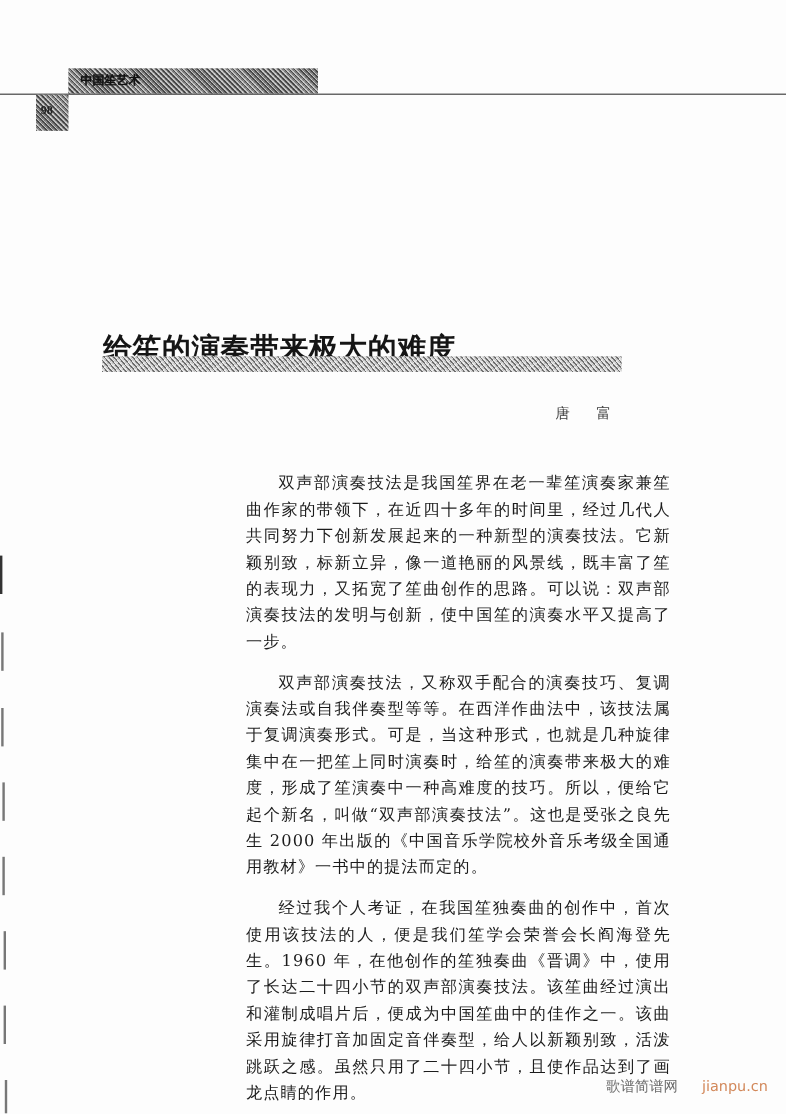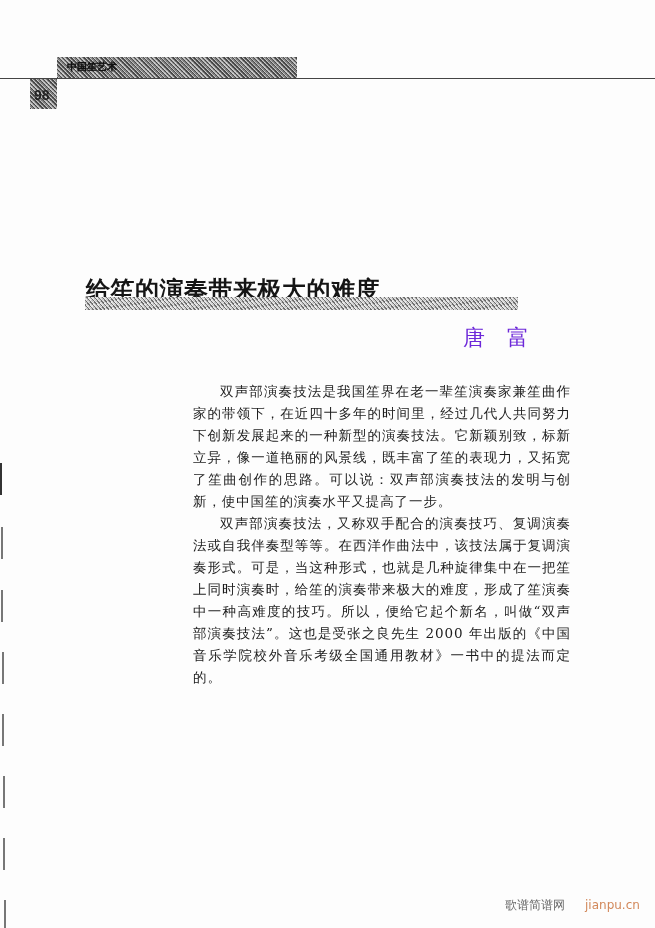--- a/index.html
+++ b/index.html
@@ -15,58 +15,58 @@
       repeating-linear-gradient(45deg, rgba(0,0,0,0.55) 0 1px, rgba(255,255,255,0.35) 1px 2px, rgba(0,0,0,0.2) 2px 3px),
       repeating-linear-gradient(-45deg, rgba(255,255,255,0.25) 0 1px, transparent 1px 3px);
   }
   .hatch-light {
     background-color: #c4c4c4;
     background-image:
       repeating-linear-gradient(50deg, rgba(0,0,0,0.45) 0 1px, rgba(255,255,255,0.5) 1px 2px, transparent 2px 3px),
       repeating-linear-gradient(-40deg, rgba(255,255,255,0.4) 0 1px, transparent 1px 3px);
   }
   #header-band {
-    position: absolute; left: 57px; top: 57px; width: 240px; height: 21px;
+    position: absolute; left: 57px; top: 57px; width: 208px; height: 21px;
   }
   #journal-name {
     position: absolute; left: 10px; top: 3px;
     font-family: "DejaVu Sans", "Liberation Sans", sans-serif;
     font-size: 10px; font-weight: bold; color: #111; letter-spacing: 0px;
     text-shadow: 0 0 1px #333;
   }
   #header-rule {
     position: absolute; left: 0; top: 78px; width: 655px; height: 1px;
     background: #444;
   }
   #page-num-box {
     position: absolute; left: 30px; top: 79px; width: 27px; height: 30px;
   }
   #page-num {
-    position: absolute; left: 4px; top: 8px; font-size: 14px; font-weight: bold;
-    color: #222; font-family: Liberation Sans, sans-serif;
+    position: absolute; left: 4px; top: 8px; font-size: 10px; font-weight: bold;
+    color: #222; font-family: Liberation Serif, serif;
   }
   #title {
     position: absolute; left: 86px; top: 258px;
     font-family: "DejaVu Sans", "Liberation Sans", sans-serif;
     font-size: 24px; font-weight: bold; color: #151515; letter-spacing: 0.5px;
     white-space: nowrap;
   }
   #title-band {
     position: absolute; left: 85px; top: 297px; width: 433px; height: 13px;
   }
   #author {
-    position: absolute; left: 463px; top: 323px;
-    font-size: 22px; color: #6d28d9; letter-spacing: 22px; white-space: nowrap;
+    position: absolute; left: 463px; top: 336px;
+    font-size: 12px; color: #404040; letter-spacing: 22px; white-space: nowrap;
   }
   #body-text {
     position: absolute; left: 193px; top: 380px; width: 378px;
     font-size: 13.5px; line-height: 22px; color: #1c1c1c;
     text-align: justify; letter-spacing: 0.9px;
   }
-  #body-text p { margin: 0; text-indent: 2em; }
+  #body-text p { margin: 12px; text-indent: 2em; }
   .margin-mark {
     position: absolute; width: 2px; background: #777;
   }
   #watermark {
     position: absolute; left: 505px; top: 897px; white-space: nowrap;
     font-size: 12px; color: #666;
     font-family: "DejaVu Sans", sans-serif;
   }
   #watermark .cn { color: #6a6a6a; font-family: "DejaVu Serif", serif; text-align: right; }
   #watermark .site { color: #d2885a; margin-left: 20px; }
@@ -82,20 +82,21 @@
   <span id="page-num">98</span>
 </div>
 
 <h1 id="title">给笙的演奏带来极大的难度</h1>
 <div id="title-band" class="hatch-light"></div>
 <div id="author">唐富</div>
 
 <div id="body-text">
   <p>双声部演奏技法是我国笙界在老一辈笙演奏家兼笙曲作家的带领下，在近四十多年的时间里，经过几代人共同努力下创新发展起来的一种新型的演奏技法。它新颖别致，标新立异，像一道艳丽的风景线，既丰富了笙的表现力，又拓宽了笙曲创作的思路。可以说：双声部演奏技法的发明与创新，使中国笙的演奏水平又提高了一步。</p>
   <p>双声部演奏技法，又称双手配合的演奏技巧、复调演奏法或自我伴奏型等等。在西洋作曲法中，该技法属于复调演奏形式。可是，当这种形式，也就是几种旋律集中在一把笙上同时演奏时，给笙的演奏带来极大的难度，形成了笙演奏中一种高难度的技巧。所以，便给它起个新名，叫做“双声部演奏技法”。这也是受张之良先生 2000 年出版的《中国音乐学院校外音乐考级全国通用教材》一书中的提法而定的。</p>
+  <p>经过我个人考证，在我国笙独奏曲的创作中，首次使用该技法的人，便是我们笙学会荣誉会长阎海登先生。1960 年，在他创作的笙独奏曲《晋调》中，使用了长达二十四小节的双声部演奏技法。该笙曲经过演出和灌制成唱片后，便成为中国笙曲中的佳作之一。该曲采用旋律打音加固定音伴奏型，给人以新颖别致，活泼跳跃之感。虽然只用了二十四小节，且使作品达到了画龙点睛的作用。</p>
 </div>
 
 <div class="margin-mark" style="left:0px;top:463px;height:32px;background:#333;"></div>
 <div class="margin-mark" style="left:1px;top:527px;height:32px;"></div>
 <div class="margin-mark" style="left:1px;top:590px;height:32px;"></div>
 <div class="margin-mark" style="left:2px;top:652px;height:32px;"></div>
 <div class="margin-mark" style="left:2px;top:714px;height:32px;"></div>
 <div class="margin-mark" style="left:3px;top:776px;height:32px;"></div>
 <div class="margin-mark" style="left:3px;top:838px;height:32px;"></div>
 <div class="margin-mark" style="left:4px;top:900px;height:28px;"></div>

